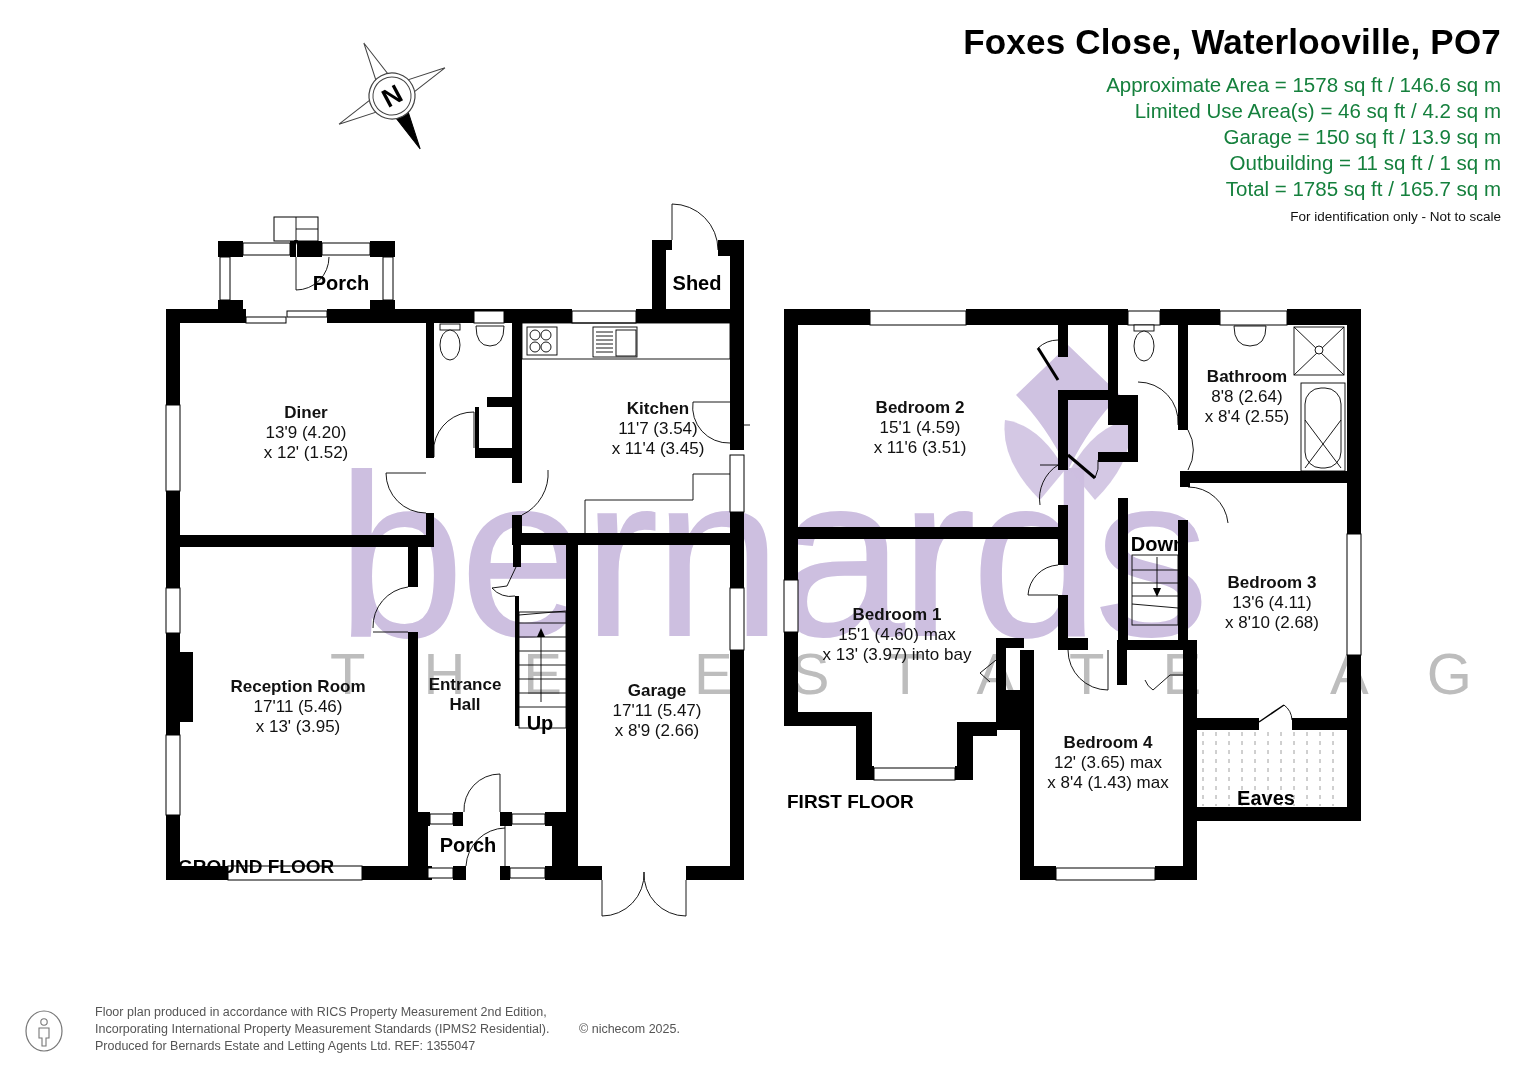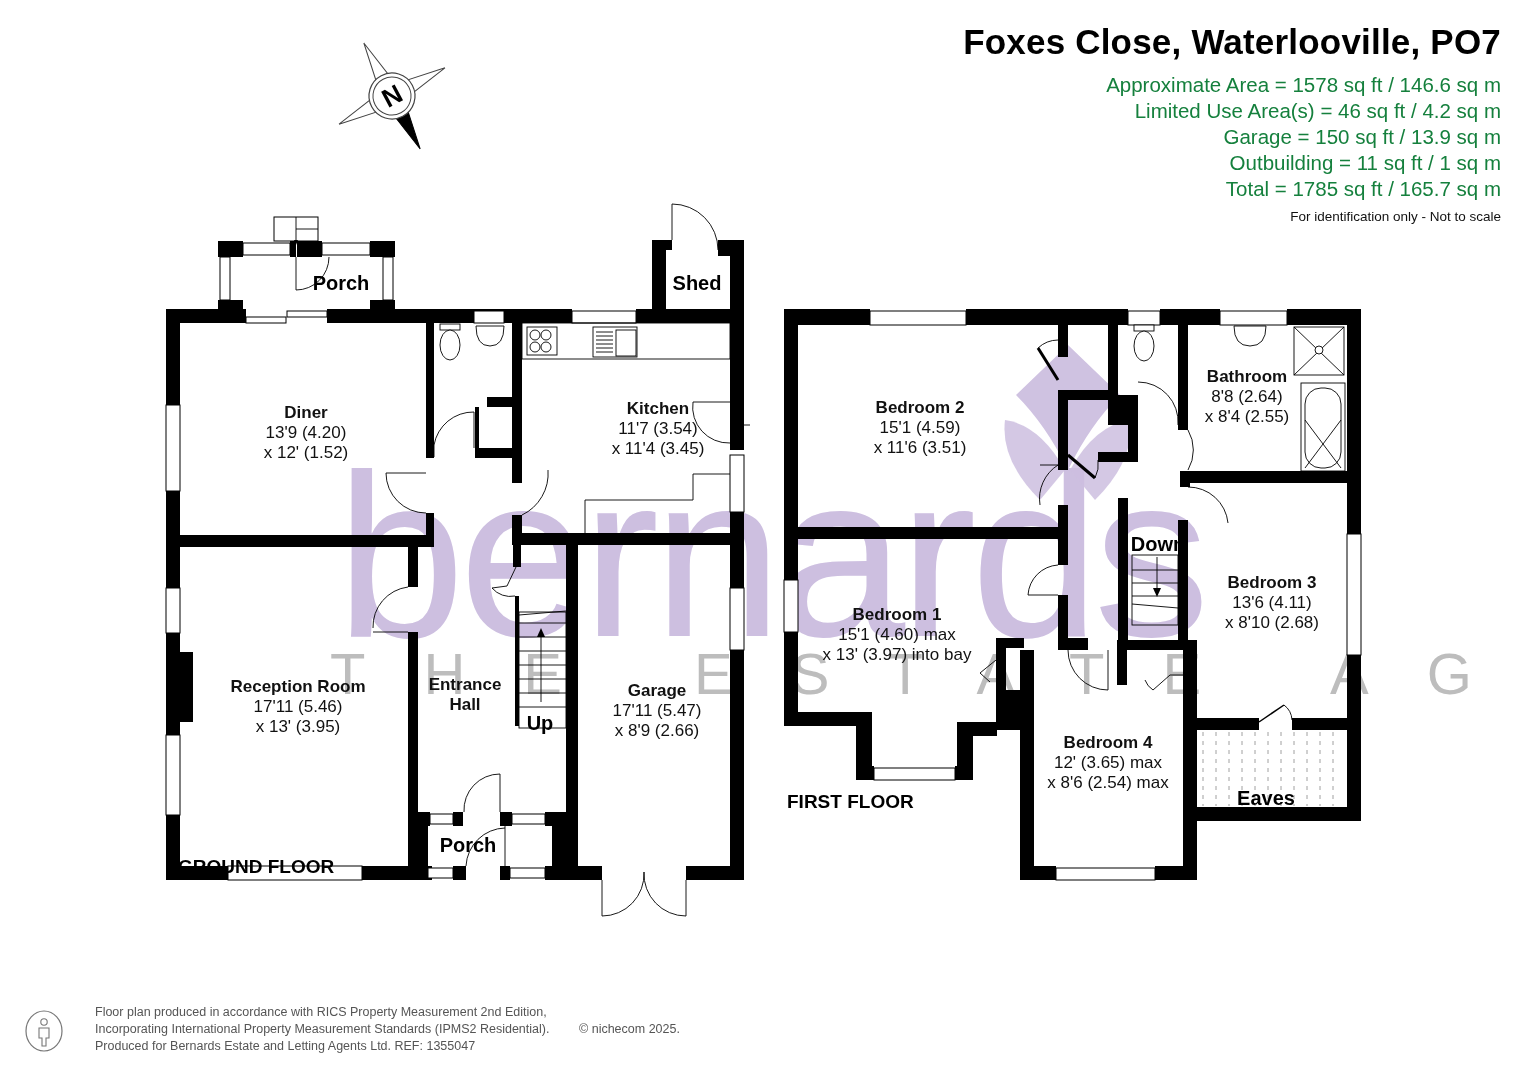--- a/index.html
+++ b/index.html
@@ -432,21 +432,21 @@
   <div>x 13' (3.97) into bay</div>
 </div>
 <div class="room" style="left:1272px; top:573px;">
   <div class="nm">Bedroom 3</div>
   <div>13'6 (4.11)</div>
   <div>x 8'10 (2.68)</div>
 </div>
 <div class="room" style="left:1108px; top:733px;">
   <div class="nm">Bedroom 4</div>
   <div>12' (3.65) max</div>
-  <div>x 8'6 (2.54) max</div>
+  <div>x 8'4 (1.43) max</div>
 </div>
 <div class="small-label" style="left:1266px; top:753px;margin-top:34px;">Eaves</div>
 <div class="floor-label" style="left:787px; top:791px;">FIRST FLOOR</div>
 
 <svg class="person-icon" viewBox="0 0 40 42">
   <ellipse cx="20" cy="21" rx="18" ry="20" fill="none" stroke="#777" stroke-width="1.2"></ellipse>
   <circle cx="20" cy="12" r="3.2" fill="none" stroke="#777" stroke-width="1.1"></circle>
   <path d="M15,18 L25,18 L25,28 L22,28 L22,36 L18,36 L18,28 L15,28 Z" fill="none" stroke="#777" stroke-width="1.1"></path>
 </svg>
 <div class="footer">

